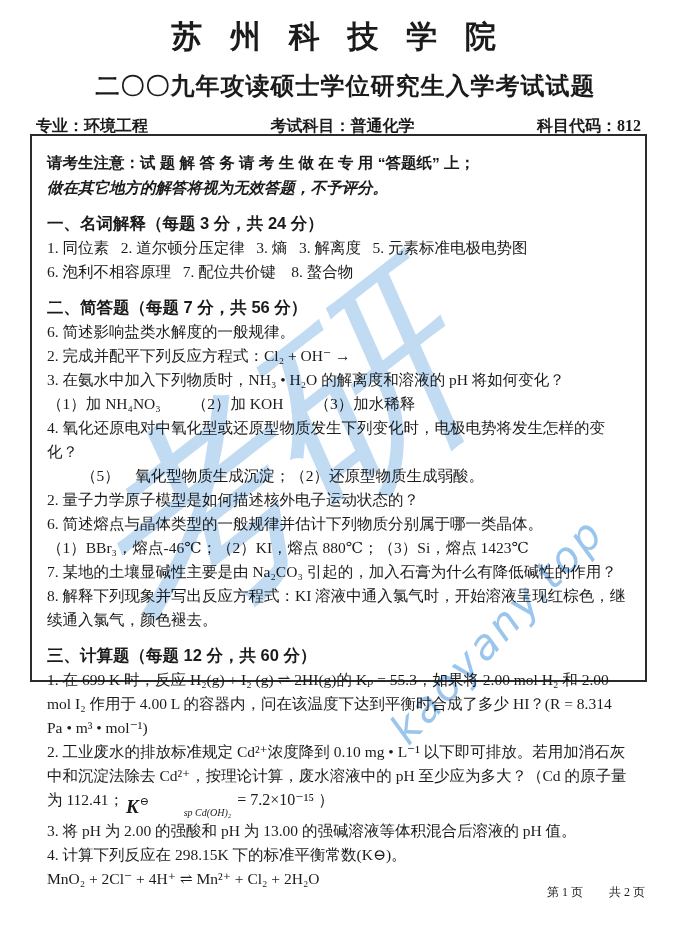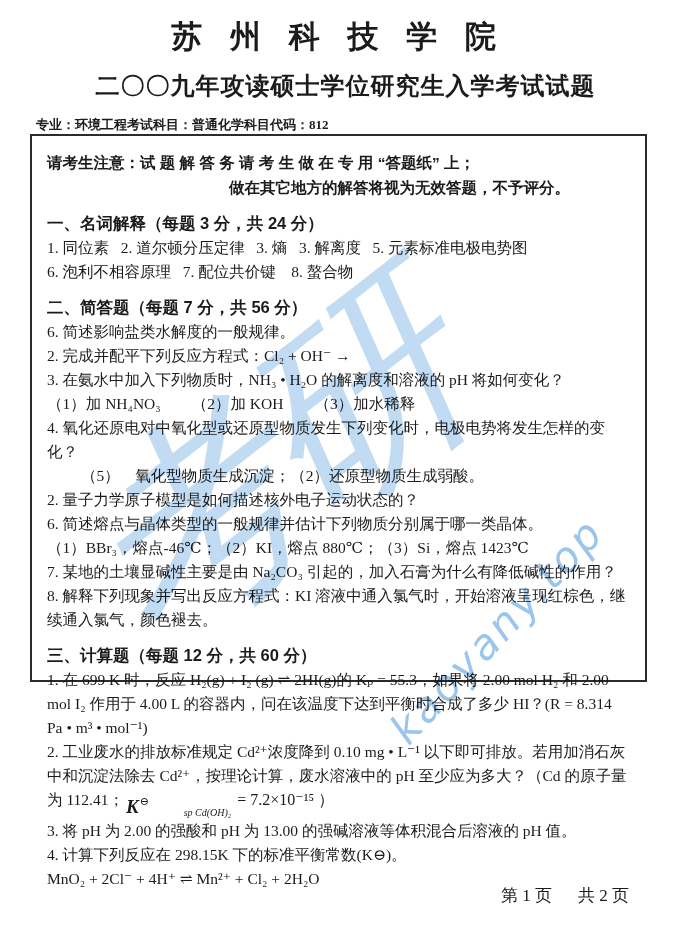--- a/index.html
+++ b/index.html
@@ -28,22 +28,22 @@
     text-align:center;
     font-size:24px;
     font-weight:bold;
     letter-spacing:1px;
     font-family:Liberation Sans, sans-serif;
     padding-left:14px;
   }
   .info-row{
     margin:14px 30px 0 30px;
     display:flex;
-    justify-content:flex-start;
-    font-size:13px;
+    justify-content:space-between;
+    font-size:16px;
     font-weight:bold;
     padding:0 6px;
   }
   .info-pair{white-space:pre;}
 
   
   .paper-box{
     position:absolute;
     left:30px;top:134px;
     width:617px;height:548px;
@@ -52,21 +52,21 @@
     padding:14px 15px 8px 15px;
     background:transparent;
   }
   .notice{
     font-family:"Liberation Sans","DejaVu Sans",sans-serif;
     font-weight:bold;
     font-size:15.5px;
     line-height:25px;
     white-space:pre-wrap;
   }
-  .notice-l2{text-align:right;padding-right:60px;}
+  .notice-l2{text-align:left;padding-right:60px;font-style:italic;}
   .sec-heading{
     font-family:"Liberation Sans","DejaVu Sans",sans-serif;
     font-weight:bold;
     font-size:16.5px;
     line-height:25px;
     margin-top:11px;
     white-space:pre-wrap;
   }
   .line{
     font-size:15.5px;
@@ -79,22 +79,22 @@
   .ksp{display:inline-flex;align-items:center;vertical-align:-8px;margin:0 2px;}
   .ksp-k{font-style:italic;font-size:19px;font-weight:bold;}
   .ksp-stack{display:inline-flex;flex-direction:column;line-height:11px;margin-left:1px;}
   .ksp-sup{font-size:11px;}
   .ksp-sub{font-size:10px;font-style:italic;margin-left:44px;}
   .ksp-rhs{font-size:16px;}
 
   
   .footer{
     position:absolute;
-    right:48px;top:884px;
-    font-size:17px;
+    right:32px;top:884px;
+    font-size:12px;
     white-space:pre;
   }
   .footer span{margin-left:26px;}
 
   
   .wm-layer{
     position:absolute;inset:0;
     pointer-events:none;
     mix-blend-mode:multiply;
   }

